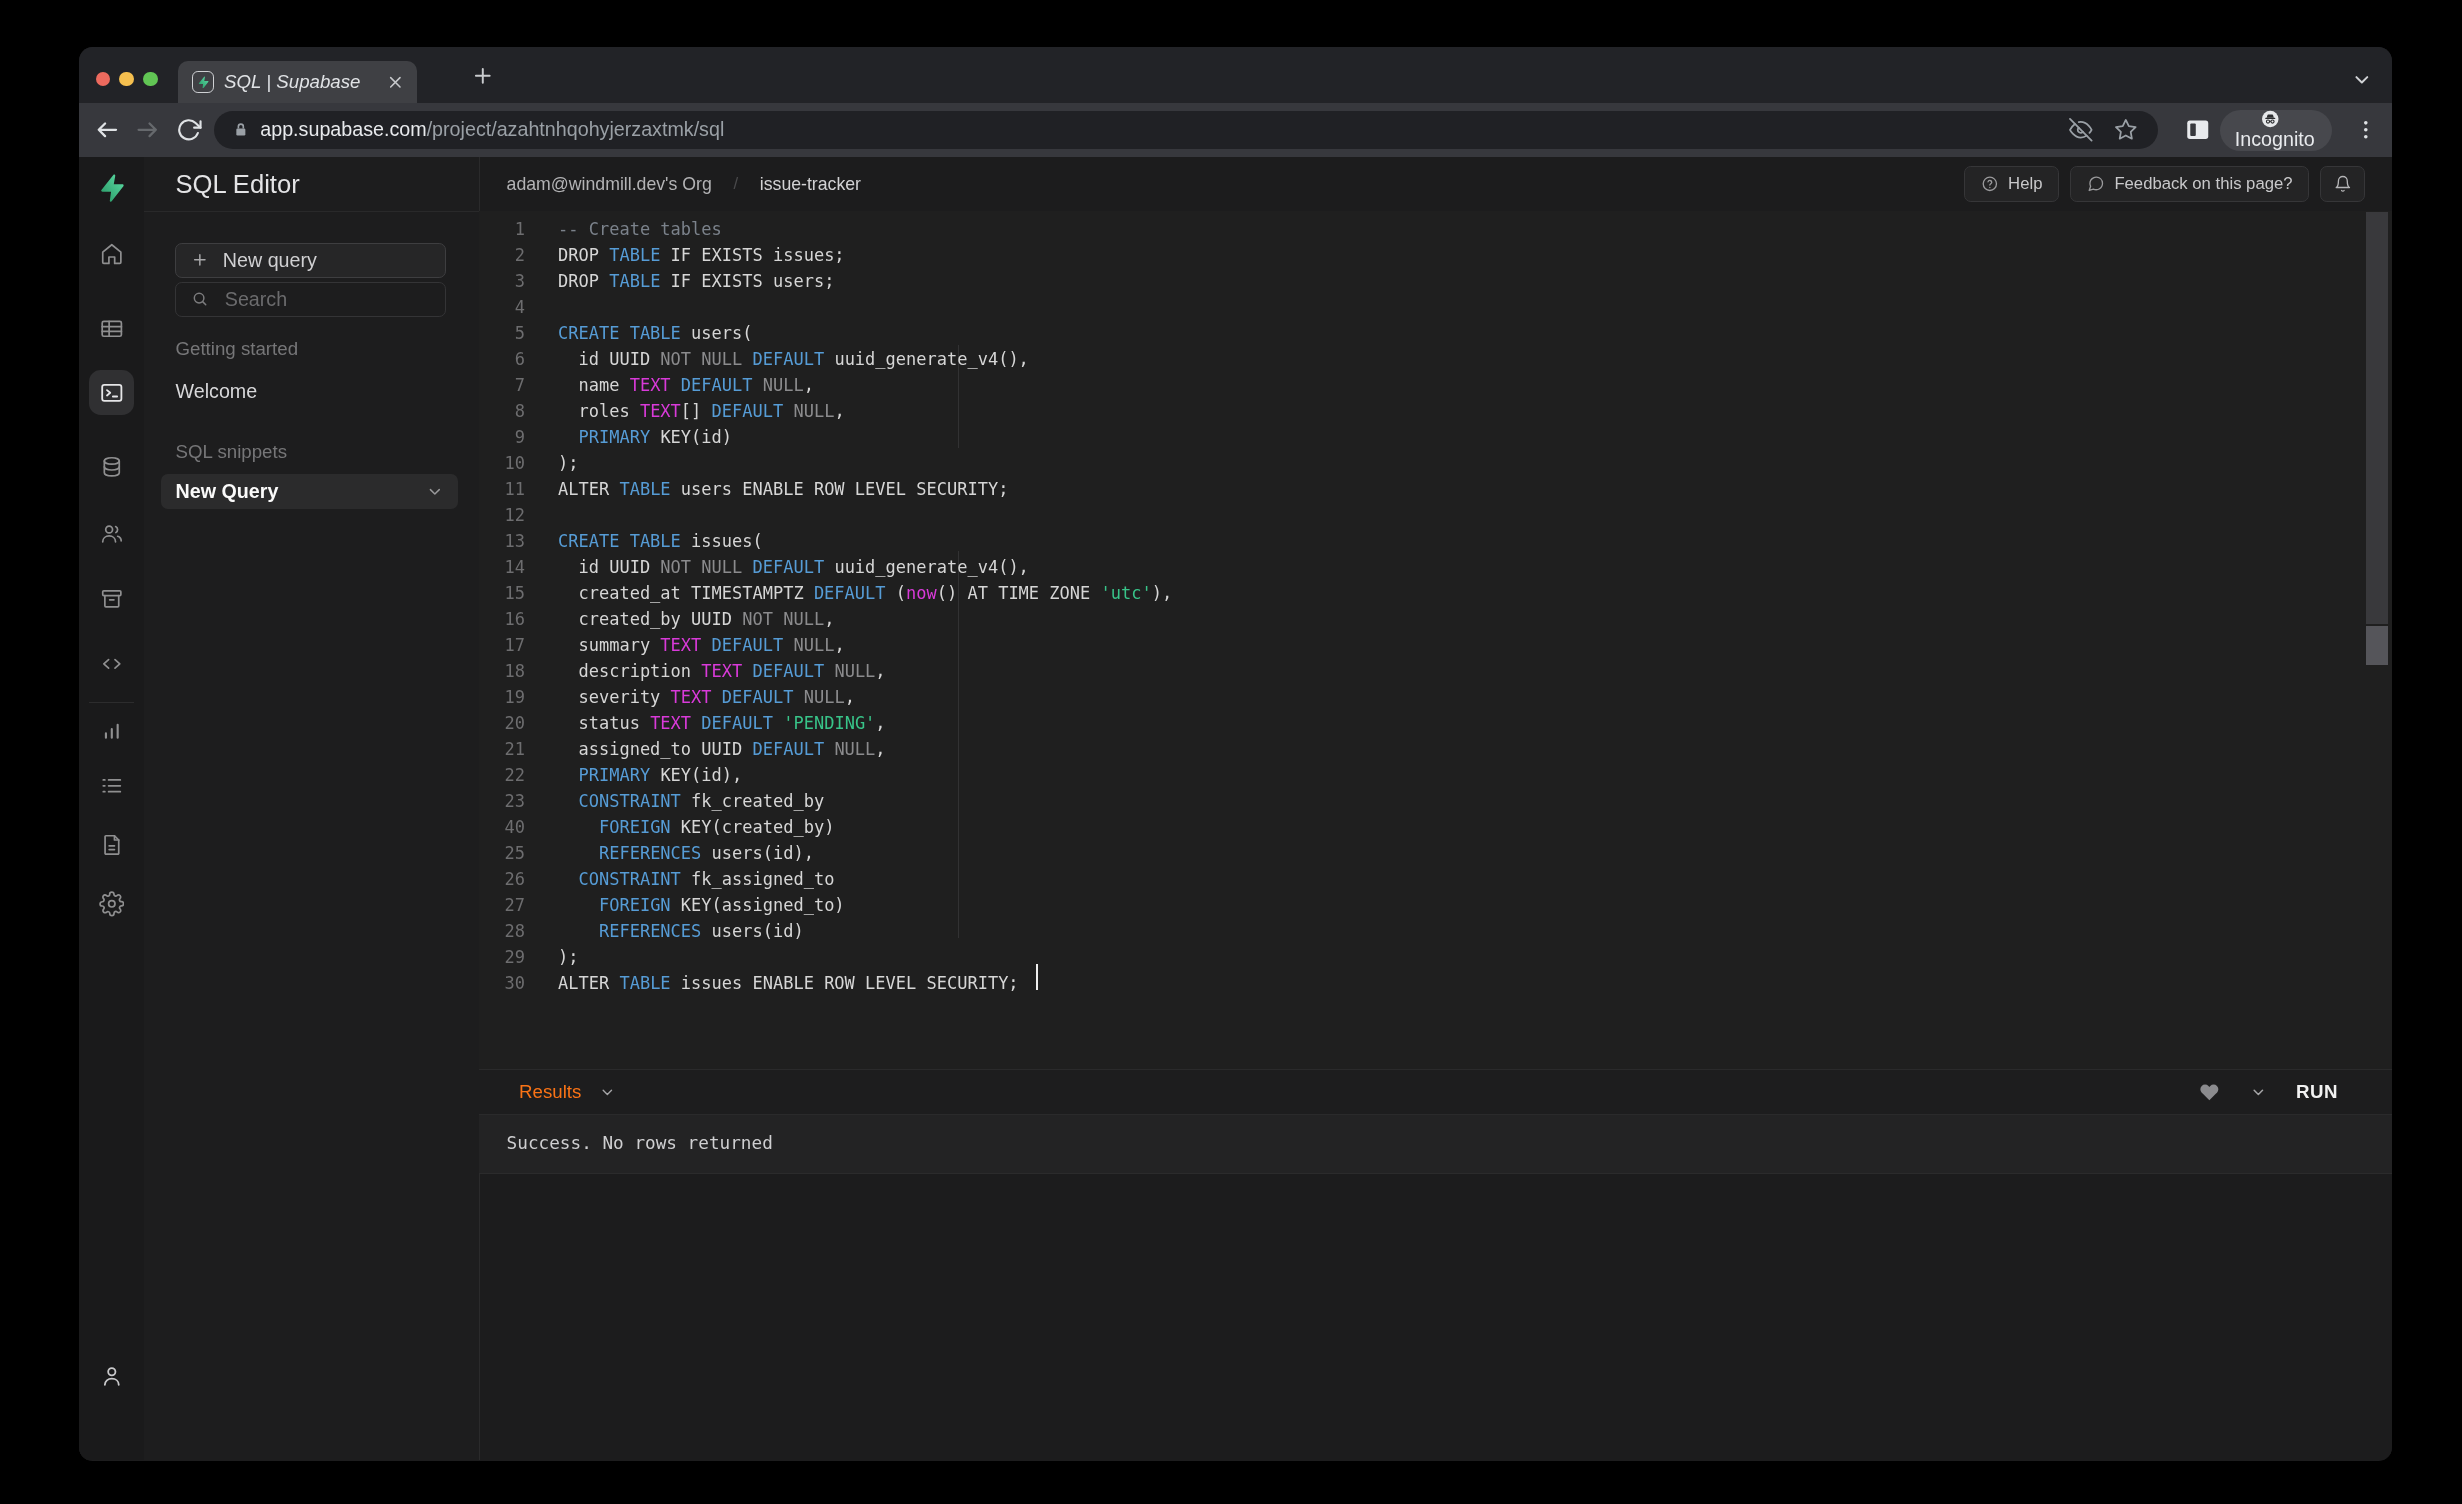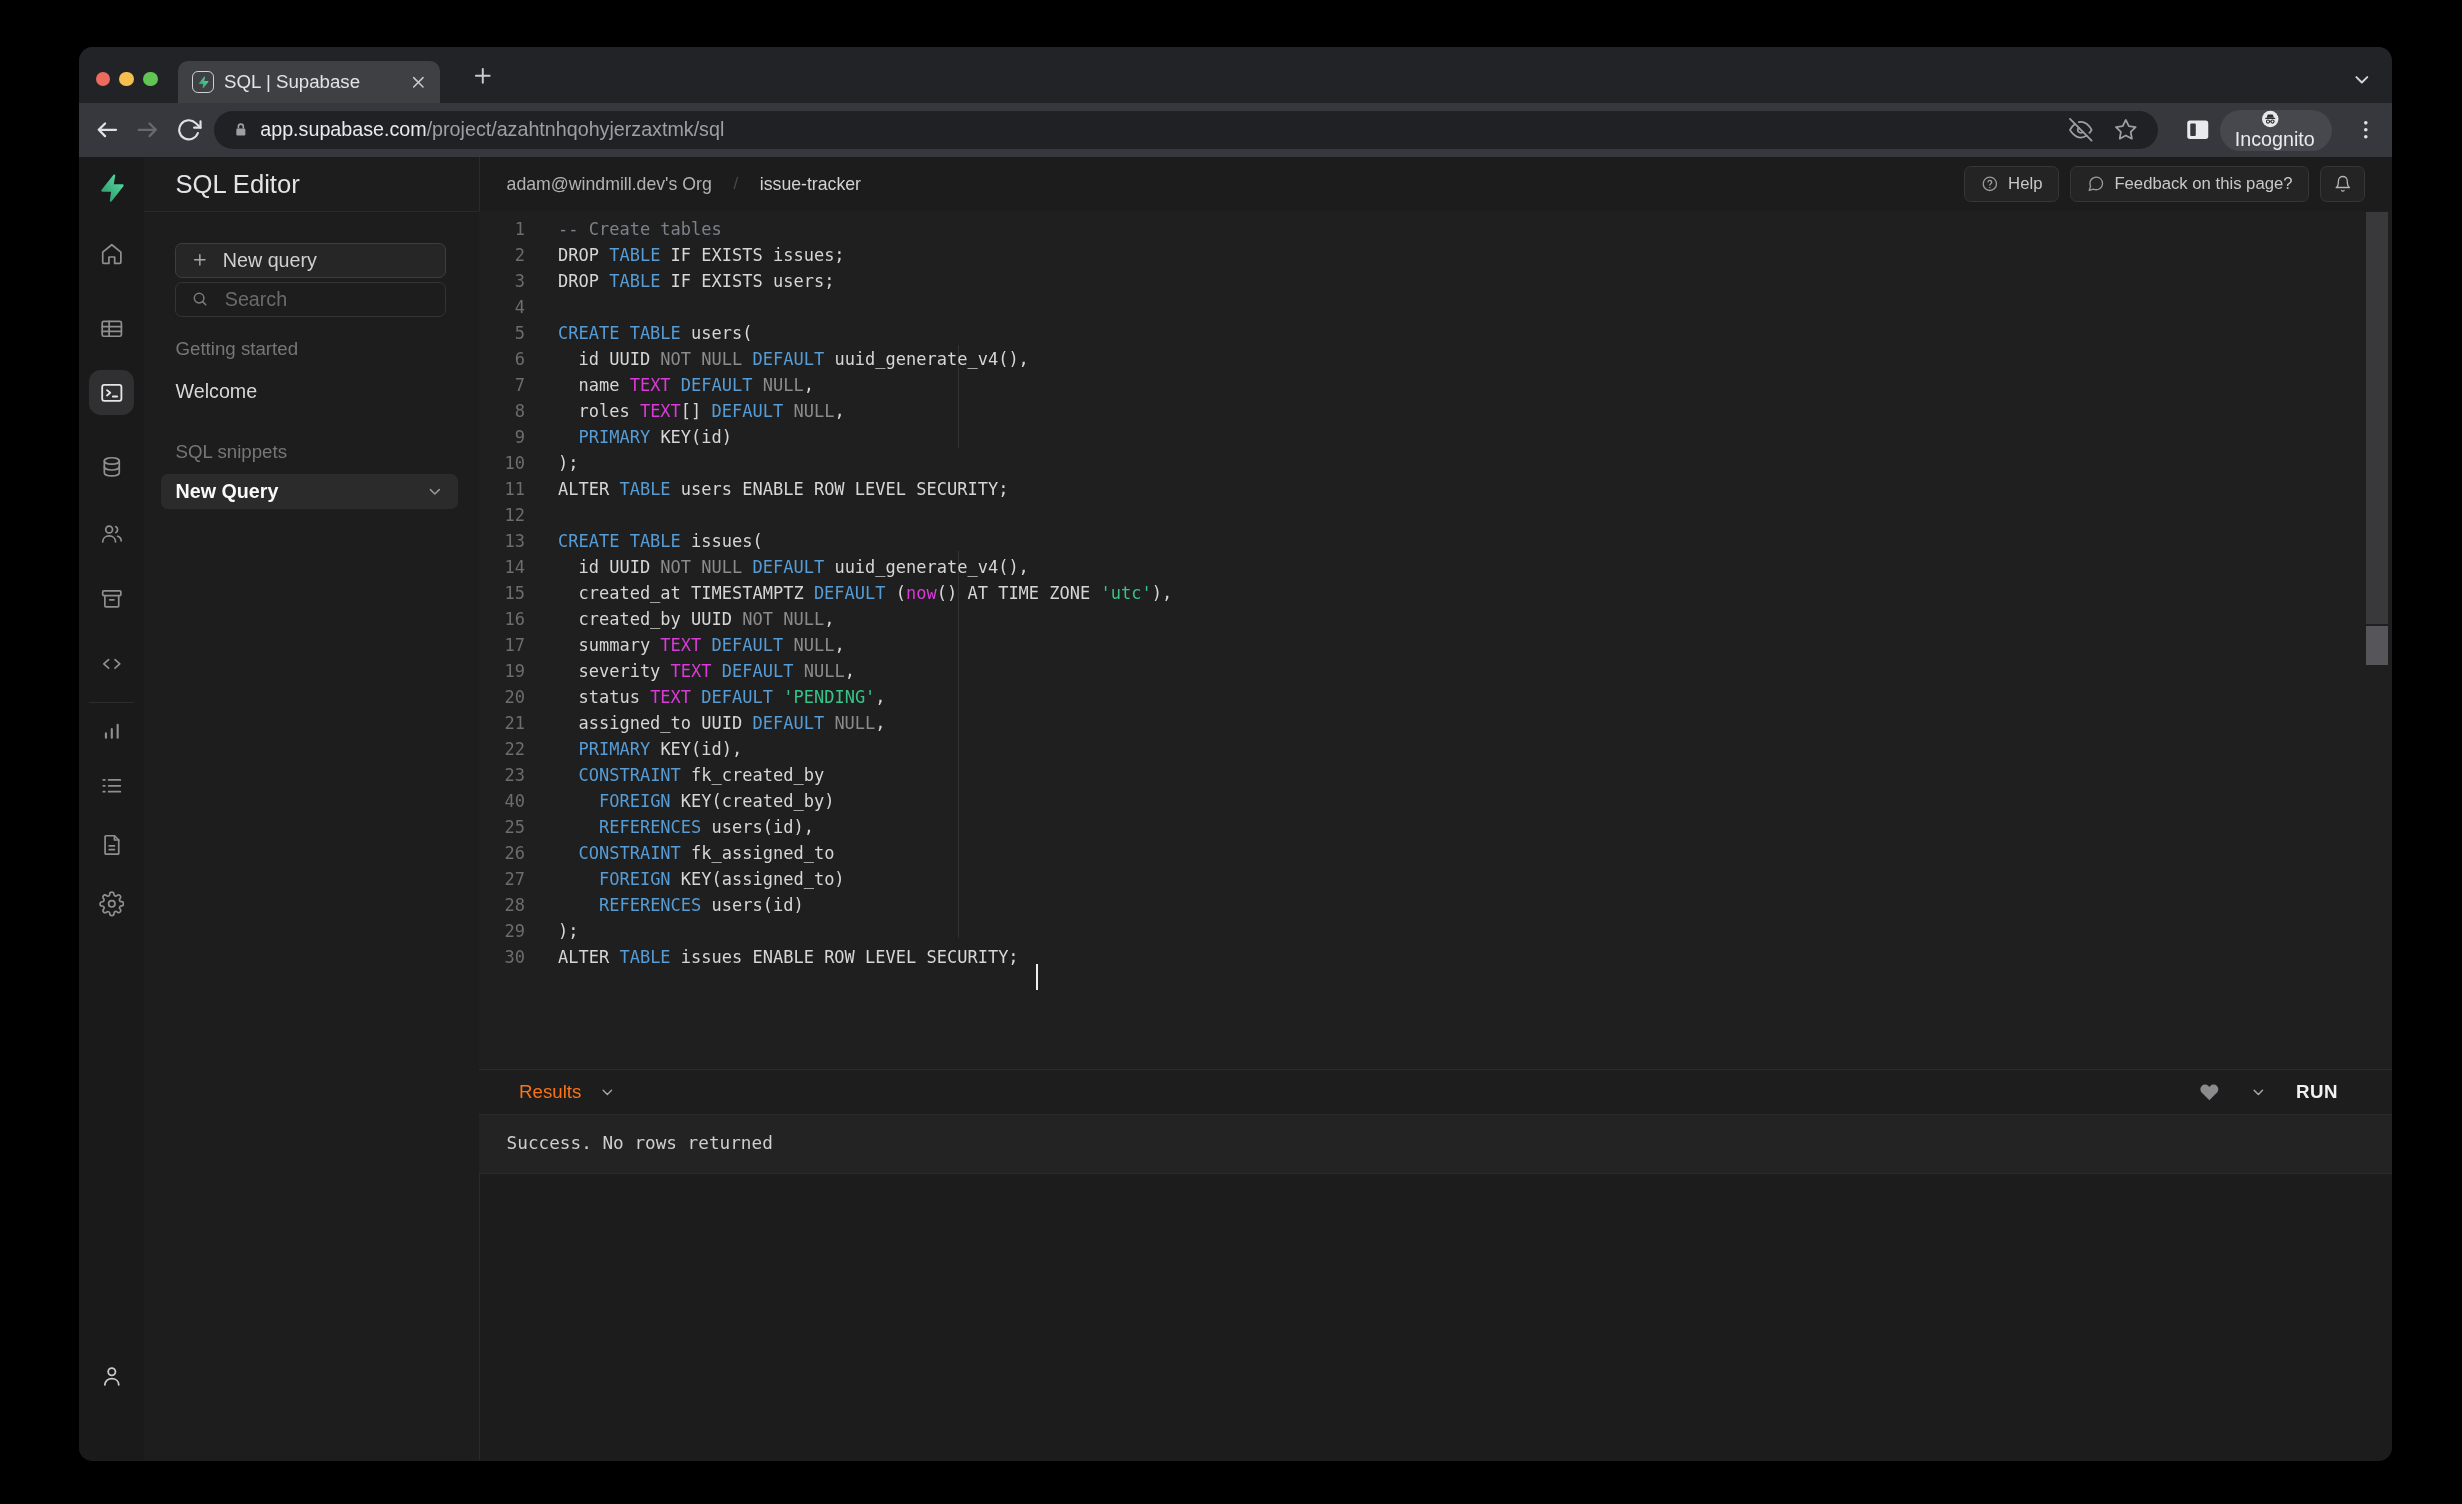--- a/index.html
+++ b/index.html
@@ -6,22 +6,22 @@
   .stage{position:relative;width:2463px;height:1504px;background:#000;overflow:hidden;
          font-family:"Liberation Sans", sans-serif;}
   .win{position:absolute;left:79px;top:47px;width:2313px;height:1414px;border-radius:13.8px;
        overflow:hidden;background:#1d1d1e;}
   
   .tabstrip{position:absolute;left:0;top:0;width:100%;height:56px;background:#222327;}
   .light{position:absolute;top:24.6px;width:14.8px;height:14.8px;border-radius:50%;}
   .light.r{left:16.7px;background:#ed6a5e;}
   .light.y{left:40px;background:#f5bf4f;}
   .light.g{left:64px;background:#61c554;}
-  .tab{position:absolute;left:99px;top:13.8px;width:262px;height:42px;background:#3f4044;
-       border-radius:9.9px 9.9px 0 0;}
+  .tab{position:absolute;left:99px;top:13.8px;width:239px;height:42px;background:#3f4044;
+       border-radius:9.9px 9.9px 0 0;font-style:italic;}
   .favicon{position:absolute;left:13.8px;top:9.9px;width:20.7px;height:20.7px;border:1.5px solid #cfd1d4;
            border-radius:5.9px;display:flex;align-items:center;justify-content:center;}
   .favicon svg{width:12.8px;height:12.8px;}
   .tab-title{position:absolute;left:46px;top:0;height:42px;line-height:42px;font-size:18.7px;color:#e1e3e6;}
   .tab-close{position:absolute;right:12.8px;top:11.8px;width:18.7px;height:18.7px;}
   .newtab{position:absolute;left:392px;top:16.7px;width:23.6px;height:23.6px;}
   .strip-chev{position:absolute;left:2272px;top:21.7px;width:21.7px;height:21.7px;}
   .toolbar{position:absolute;left:0;top:56px;width:100%;height:54px;background:#37383d;}
   .nav-ic{position:absolute;top:12.8px;width:27.6px;height:27.6px;}
   .urlpill{position:absolute;left:135px;top:7.9px;width:1944px;height:38px;border-radius:19.7px;
@@ -329,20 +329,21 @@
             <div class="line"><span class="ln">8</span><span class="lt"><span class="tok-w">  roles </span><span class="tok-t">TEXT</span><span class="tok-w">[] </span><span class="tok-k">DEFAULT</span><span class="tok-w"> </span><span class="tok-g">NULL</span><span class="tok-w">,</span></span></div>
             <div class="line"><span class="ln">9</span><span class="lt"><span class="tok-w">  </span><span class="tok-k">PRIMARY</span><span class="tok-w"> KEY(id)</span></span></div>
             <div class="line"><span class="ln">10</span><span class="lt"><span class="tok-w">);</span></span></div>
             <div class="line"><span class="ln">11</span><span class="lt"><span class="tok-w">ALTER </span><span class="tok-k">TABLE</span><span class="tok-w"> users ENABLE ROW LEVEL SECURITY;</span></span></div>
             <div class="line"><span class="ln">12</span><span class="lt"></span></div>
             <div class="line"><span class="ln">13</span><span class="lt"><span class="tok-k">CREATE TABLE</span><span class="tok-w"> issues(</span></span></div>
             <div class="line"><span class="ln">14</span><span class="lt"><span class="tok-w">  id UUID </span><span class="tok-g">NOT NULL</span><span class="tok-w"> </span><span class="tok-k">DEFAULT</span><span class="tok-w"> uuid_generate_v4(),</span></span></div>
             <div class="line"><span class="ln">15</span><span class="lt"><span class="tok-w">  created_at TIMESTAMPTZ </span><span class="tok-k">DEFAULT</span><span class="tok-w"> (</span><span class="tok-t">now</span><span class="tok-w">() AT TIME ZONE </span><span class="tok-s">'utc'</span><span class="tok-w">),</span></span></div>
             <div class="line"><span class="ln">16</span><span class="lt"><span class="tok-w">  created_by UUID </span><span class="tok-g">NOT NULL</span><span class="tok-w">,</span></span></div>
             <div class="line"><span class="ln">17</span><span class="lt"><span class="tok-w">  summary </span><span class="tok-t">TEXT</span><span class="tok-w"> </span><span class="tok-k">DEFAULT</span><span class="tok-w"> </span><span class="tok-g">NULL</span><span class="tok-w">,</span></span></div>
+            <div class="line"><span class="ln">18</span><span class="lt"><span class="tok-w">  description </span><span class="tok-t">TEXT</span><span class="tok-w"> </span><span class="tok-k">DEFAULT</span><span class="tok-w"> </span><span class="tok-g">NULL</span><span class="tok-w">,</span></span></div>
             <div class="line"><span class="ln">19</span><span class="lt"><span class="tok-w">  severity </span><span class="tok-t">TEXT</span><span class="tok-w"> </span><span class="tok-k">DEFAULT</span><span class="tok-w"> </span><span class="tok-g">NULL</span><span class="tok-w">,</span></span></div>
             <div class="line"><span class="ln">20</span><span class="lt"><span class="tok-w">  status </span><span class="tok-t">TEXT</span><span class="tok-w"> </span><span class="tok-k">DEFAULT</span><span class="tok-w"> </span><span class="tok-s">'PENDING'</span><span class="tok-w">,</span></span></div>
             <div class="line"><span class="ln">21</span><span class="lt"><span class="tok-w">  assigned_to UUID </span><span class="tok-k">DEFAULT</span><span class="tok-w"> </span><span class="tok-g">NULL</span><span class="tok-w">,</span></span></div>
             <div class="line"><span class="ln">22</span><span class="lt"><span class="tok-w">  </span><span class="tok-k">PRIMARY</span><span class="tok-w"> KEY(id),</span></span></div>
             <div class="line"><span class="ln">23</span><span class="lt"><span class="tok-w">  </span><span class="tok-k">CONSTRAINT</span><span class="tok-w"> fk_created_by</span></span></div>
             <div class="line"><span class="ln">40</span><span class="lt"><span class="tok-w">    </span><span class="tok-k">FOREIGN</span><span class="tok-w"> KEY(created_by)</span></span></div>
             <div class="line"><span class="ln">25</span><span class="lt"><span class="tok-w">    </span><span class="tok-k">REFERENCES</span><span class="tok-w"> users(id),</span></span></div>
             <div class="line"><span class="ln">26</span><span class="lt"><span class="tok-w">  </span><span class="tok-k">CONSTRAINT</span><span class="tok-w"> fk_assigned_to</span></span></div>
             <div class="line"><span class="ln">27</span><span class="lt"><span class="tok-w">    </span><span class="tok-k">FOREIGN</span><span class="tok-w"> KEY(assigned_to)</span></span></div>
             <div class="line"><span class="ln">28</span><span class="lt"><span class="tok-w">    </span><span class="tok-k">REFERENCES</span><span class="tok-w"> users(id)</span></span></div>

